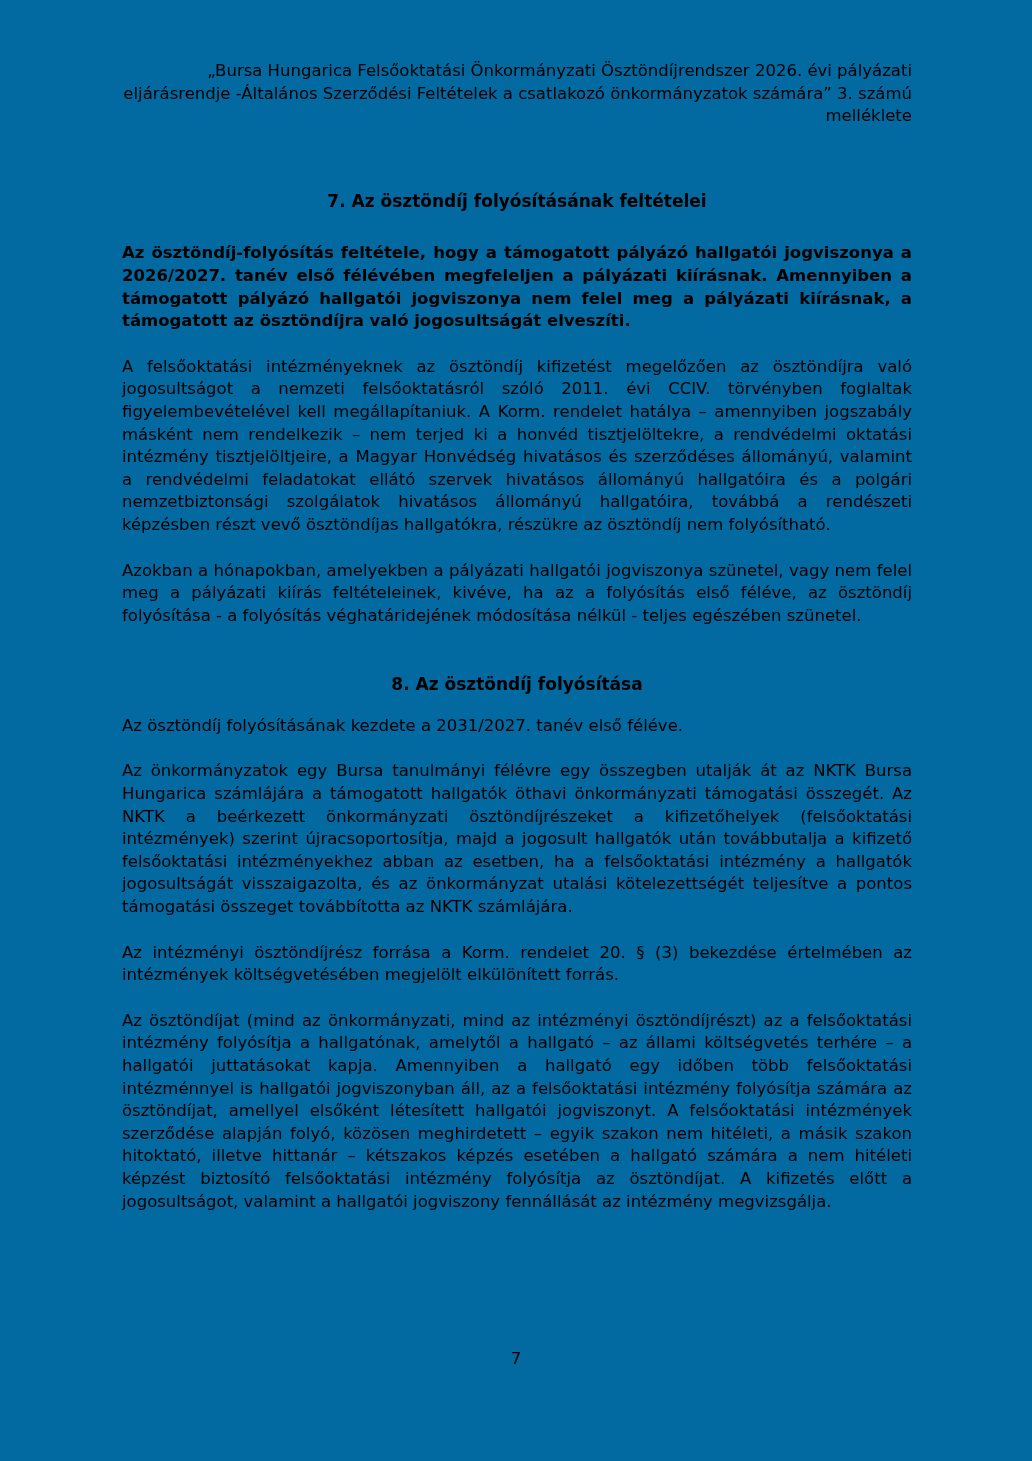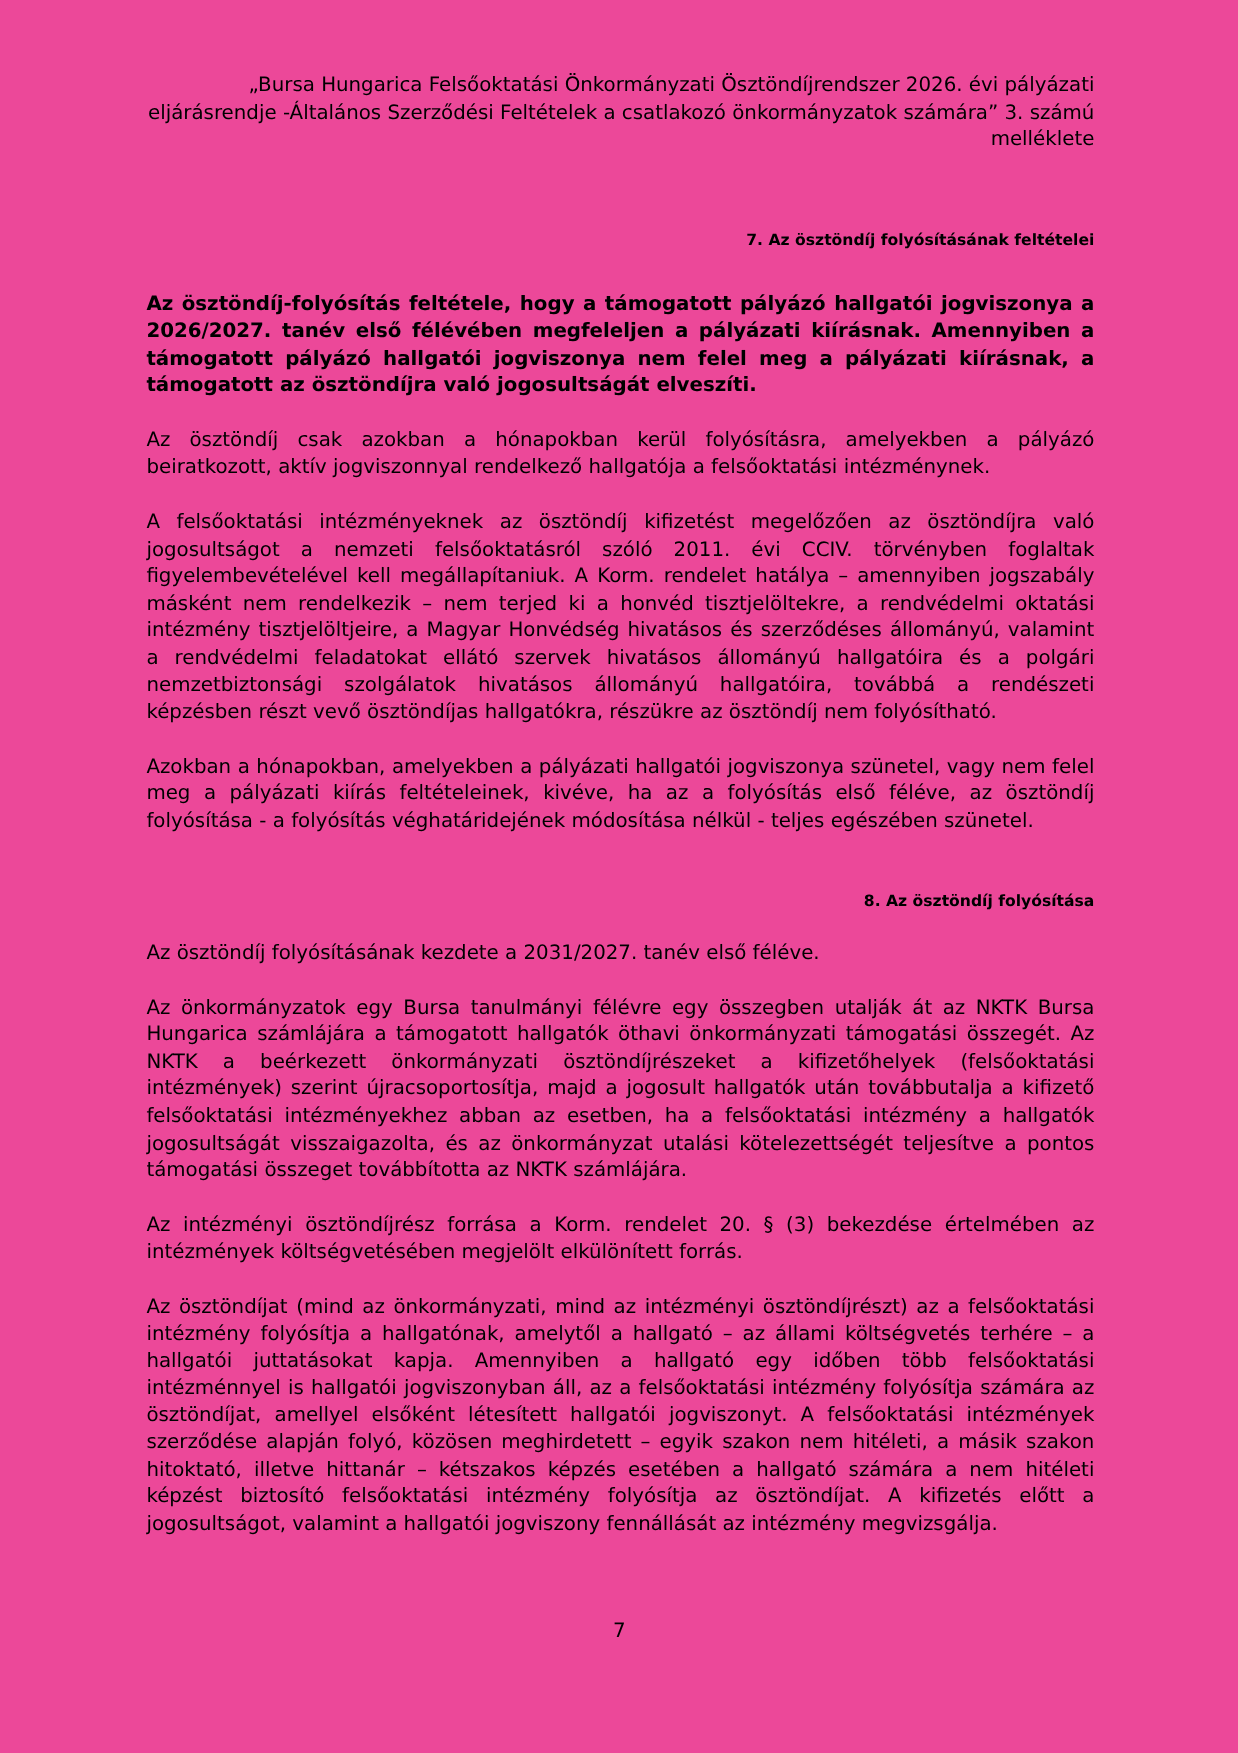--- a/index.html
+++ b/index.html
@@ -1,37 +1,37 @@
 <!DOCTYPE html>
 <html><head>
 <meta charset="utf-8">
 <style>
   html, body { margin: 0; padding: 0; background: #ffffff; }
   .page {
     position: relative;
     width: 1032px;
     height: 1461px;
     box-sizing: border-box;
-    background: #ec4899;
+    background: #0369a1;
     color: #000000;
     font-family: "DejaVu Sans", "Liberation Sans", sans-serif;
     font-size: 16.5px;
     line-height: 22.6px;
     padding: 60px 120px 0 122px;
     overflow: hidden;
   }
   .doc-header {
     text-align: right;
     white-space: normal;
   }
   .section-heading {
     font-weight: bold;
-    font-size: 13px;
+    font-size: 17px;
     margin: 62px 0 30px 0;
-    text-align: right;
+    text-align: center;
   }
   .section-heading.second {
     margin: 46px 0 19px 0;
   }
   .para {
     text-align: justify;
     margin: 0 0 23px 0;
   }
   .para.bold { font-weight: bold; margin-top: 12px; }
   .page-footer {
@@ -46,21 +46,20 @@
 <body>
 
 <div class="page">
 
   <div class="doc-header">„Bursa Hungarica Felsőoktatási Önkormányzati Ösztöndíjrendszer 2026. évi pályázati eljárásrendje  -Általános Szerződési Feltételek a csatlakozó önkormányzatok számára” 3. számú melléklete</div>
 
   <div class="section-heading">7. Az ösztöndíj folyósításának feltételei</div>
 
   <p class="para bold">Az ösztöndíj-folyósítás feltétele, hogy a támogatott pályázó hallgatói jogviszonya a 2026/2027. tanév első félévében megfeleljen a pályázati kiírásnak. Amennyiben a támogatott pályázó hallgatói jogviszonya nem felel meg a pályázati kiírásnak, a támogatott az ösztöndíjra való jogosultságát elveszíti.</p>
 
-  <p class="para">Az ösztöndíj csak azokban a hónapokban kerül folyósításra, amelyekben a pályázó beiratkozott, aktív jogviszonnyal rendelkező hallgatója a felsőoktatási intézménynek.</p>
 
   <p class="para">A felsőoktatási intézményeknek az ösztöndíj kifizetést megelőzően az ösztöndíjra való jogosultságot a nemzeti felsőoktatásról szóló 2011. évi CCIV. törvényben foglaltak figyelembevételével kell megállapítaniuk. A Korm. rendelet hatálya – amennyiben jogszabály másként nem rendelkezik – nem terjed ki a honvéd tisztjelöltekre, a rendvédelmi oktatási intézmény tisztjelöltjeire, a Magyar Honvédség hivatásos és szerződéses állományú, valamint a rendvédelmi feladatokat ellátó szervek hivatásos állományú hallgatóira és a polgári nemzetbiztonsági szolgálatok hivatásos állományú hallgatóira, továbbá a rendészeti képzésben részt vevő ösztöndíjas hallgatókra, részükre az ösztöndíj nem folyósítható.</p>
 
   <p class="para">Azokban a hónapokban, amelyekben a pályázati hallgatói jogviszonya szünetel, vagy nem felel meg a pályázati kiírás feltételeinek, kivéve, ha az a folyósítás első féléve, az ösztöndíj folyósítása - a folyósítás véghatáridejének módosítása nélkül - teljes egészében szünetel.</p>
 
   <div class="section-heading second">8. Az ösztöndíj folyósítása</div>
 
 
   <p class="para">Az ösztöndíj folyósításának kezdete a 2031/2027. tanév első féléve.</p>
 

